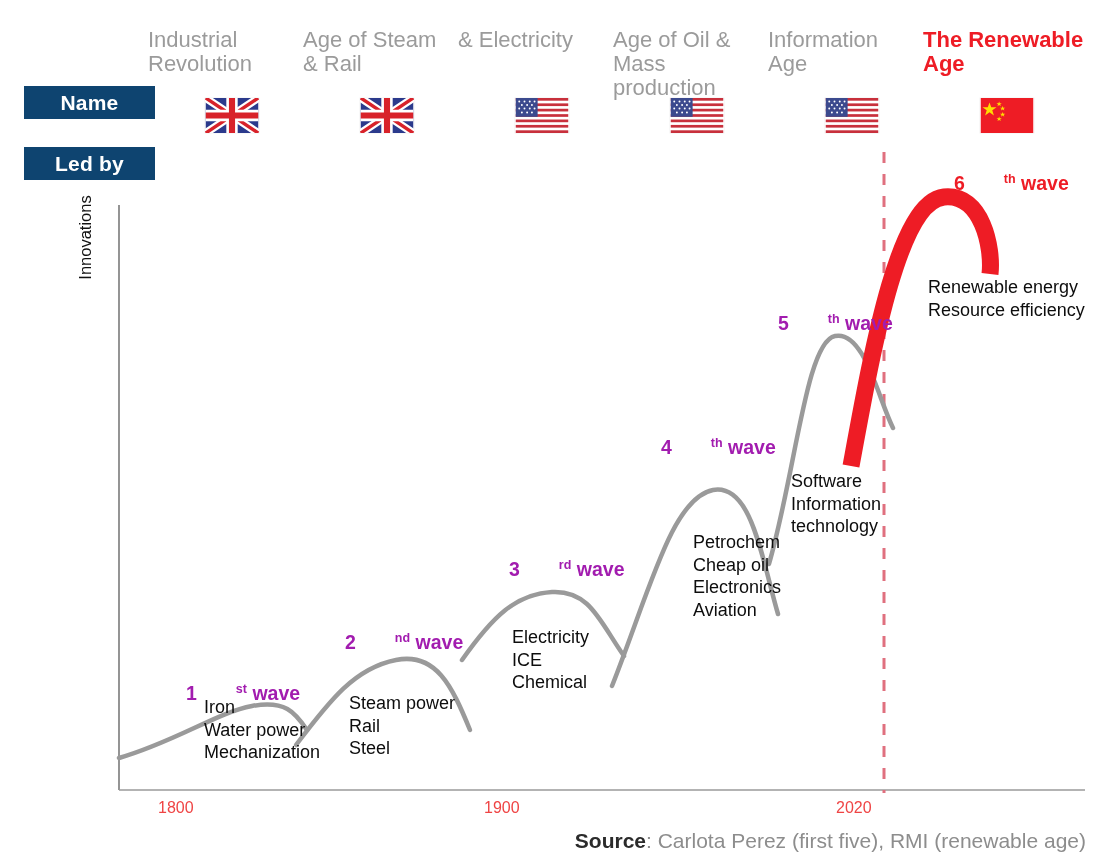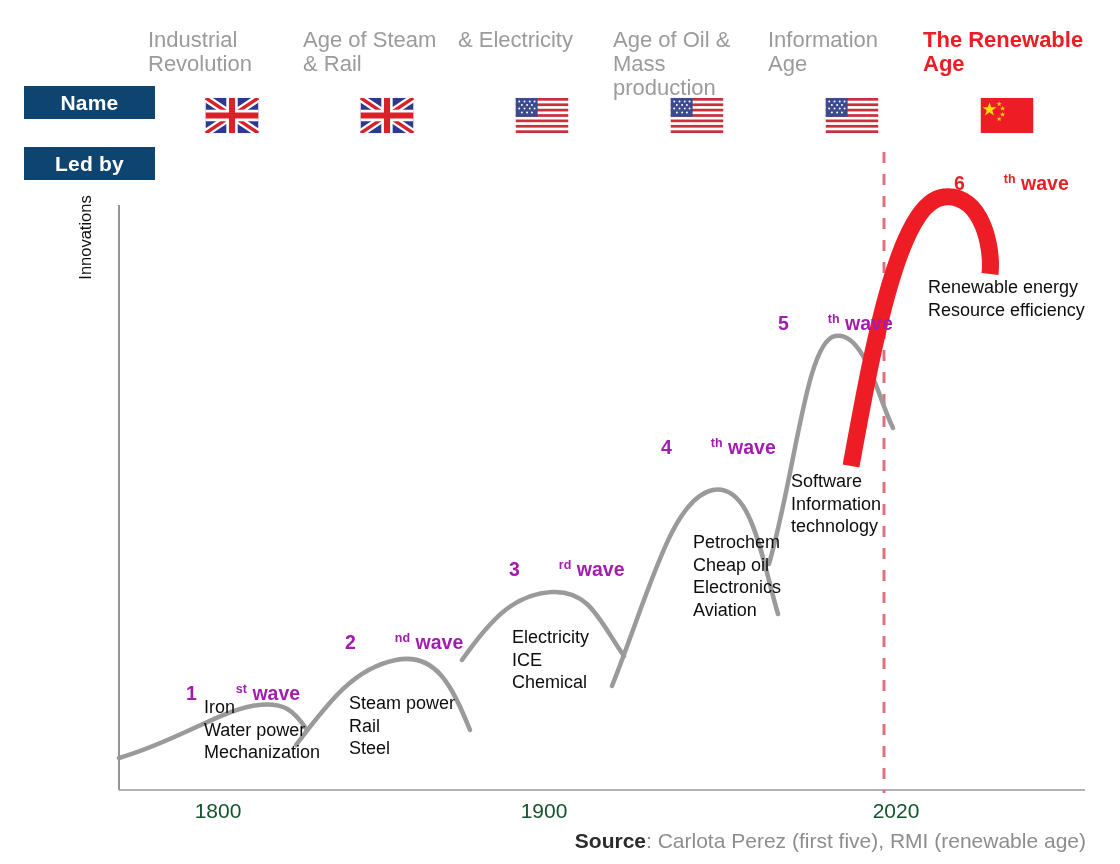--- a/index.html
+++ b/index.html
@@ -68,23 +68,23 @@
   
   #chart-svg {
     position: absolute;
     left: 0; top: 0;
     width: 1120px;
     height: 864px;
   }
 
   .axis-tick {
     position: absolute;
-    font-size: 21px;
-    color: #14532d;
-    text-align: center;
+    font-size: 16px;
+    color: #ef4444;
+    text-align: left;
     width: 120px;
   }
   #ylabel {
     position: absolute;
     left: -5px;
     top: 228px;
     width: 180px;
     text-align: center;
     font-size: 16.5px;
     color: #111111;

